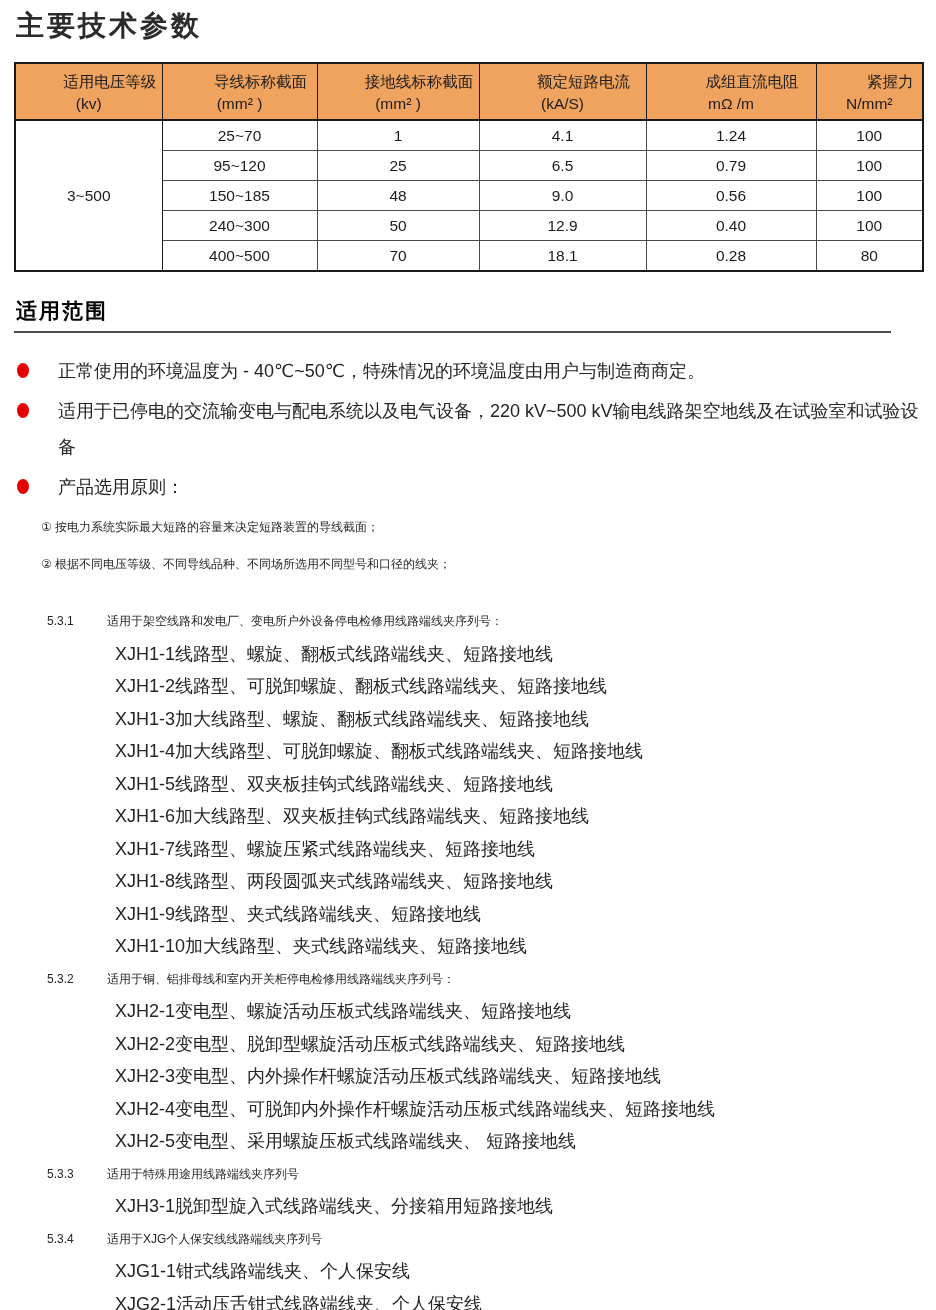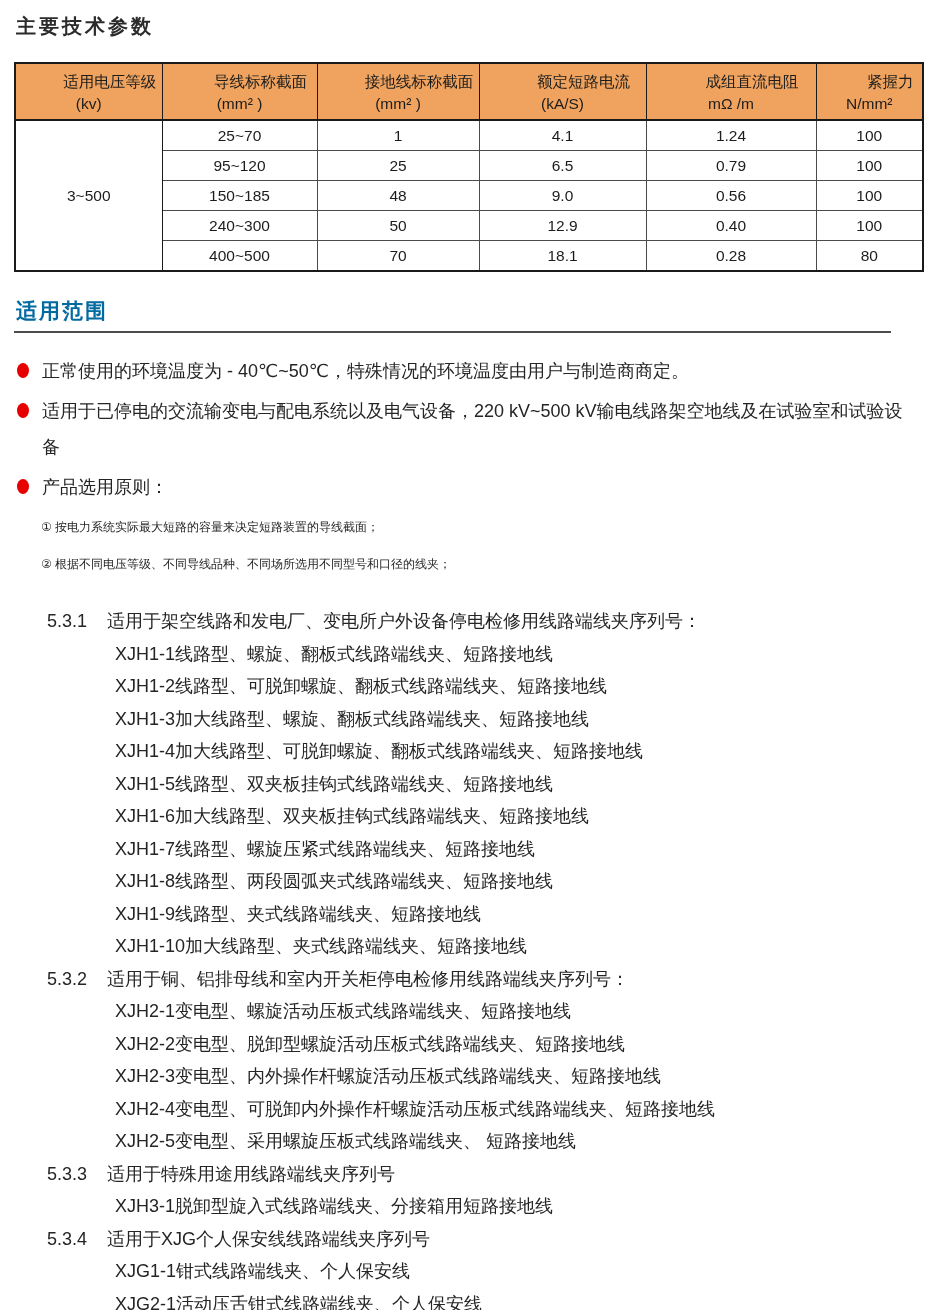--- a/index.html
+++ b/index.html
@@ -6,21 +6,21 @@
   body{
     width:936px;height:1310px;
     font-family:"Liberation Sans","DejaVu Sans",sans-serif;
     color:#252525;
     -webkit-font-smoothing:antialiased;
   }
   .page{padding:8px 14px 0 14px;box-sizing:border-box;}
 
   
   .page-title{
-    font-size:20px;font-weight:bold;letter-spacing:3px;
+    font-size:28px;font-weight:bold;letter-spacing:3px;
     color:#2b2b2b;margin:4px 0 0 2px;line-height:28px;
   }
 
   
   table.spec-table{
     border-collapse:collapse;table-layout:fixed;
     width:908px;margin-top:22px;
     border:2px solid #1a1a1a;
     font-size:15.5px;color:#1c1c1c;
   }
@@ -36,43 +36,43 @@
   table.spec-table td{
     border:1px solid #4a4a4a;
     text-align:center;vertical-align:middle;
     height:29px;padding:0;
   }
   table.spec-table td.voltage-cell{border-right:1px solid #1a1a1a;}
 
   
   .section-title{
     font-size:21px;font-weight:bold;letter-spacing:2px;
-    color:#0369a1;margin:26px 0 0 2px;line-height:26px;
+    color:#000000;margin:26px 0 0 2px;line-height:26px;
   }
   .rule{
     border:none;border-top:2px solid #4d4d4d;
     width:877px;margin:7px 0 0 0;
   }
 
   
   .bullets{margin-top:20px;}
-  .bullet-item{display:flex;align-items:flex-start;margin-bottom:4px;}
+  .bullet-item{display:flex;align-items:flex-start;margin-bottom:4px;gap:16px;}
   .dot{
     flex:0 0 auto;width:12px;height:15px;border-radius:50%;
     background:#E60000;margin:10px 13px 0 3px;
   }
   .bullet-text{font-size:18px;line-height:36px;width:872px;}
 
   
   .principles{margin:2px 0 0 27px;}
   .principle{font-size:12px;line-height:37px;}
 
   
   .serial{margin-top:22px;}
-  .serial-heading{display:flex;font-size:18px;line-height:32.5px;}
+  .serial-heading{display:flex;font-size:12px;line-height:32.5px;}
   .serial-num{flex:0 0 auto;width:45px;margin-left:33px;margin-right:15px;}
   .serial-item{font-size:18px;line-height:32.5px;padding-left:101px;}
 </style>
 </head>
 <body>
 
 <div class="page">
 
   <h1 class="page-title">主要技术参数</h1>
 

